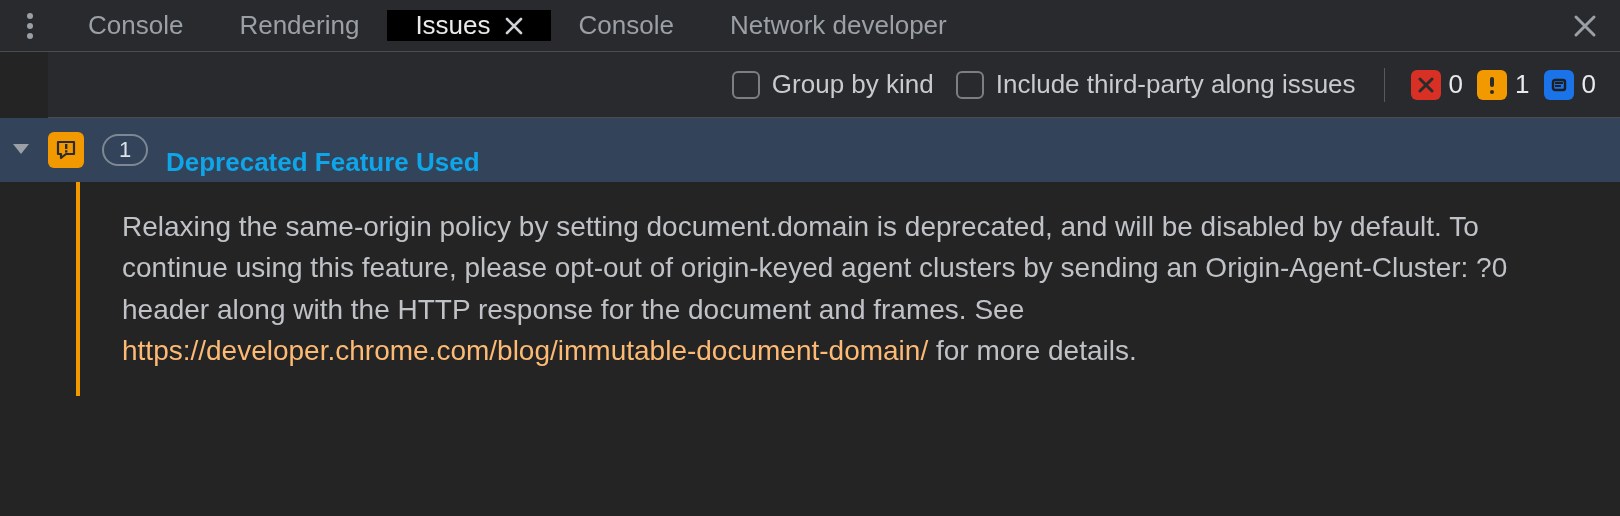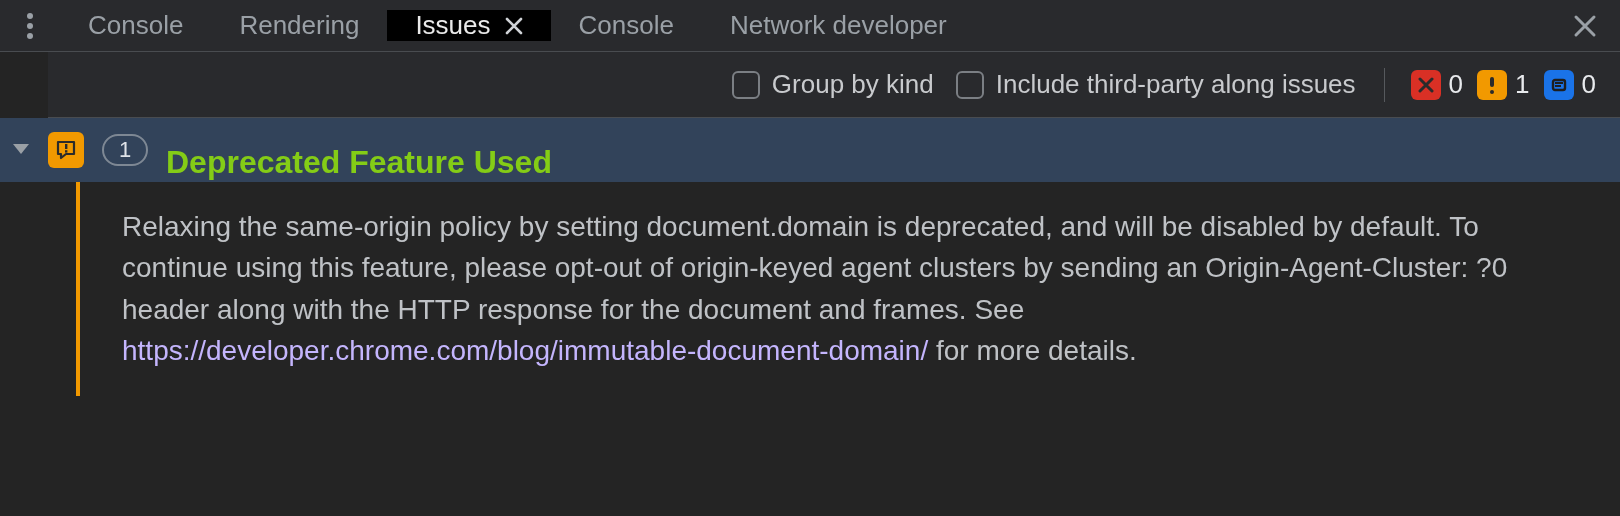--- a/index.html
+++ b/index.html
@@ -129,23 +129,23 @@
     border: 2px solid #7e8894;
     border-radius: 16px;
     display: inline-flex;
     align-items: center;
     justify-content: center;
     color: #dfe3e8;
     font-size: 22px;
     padding: 0 10px;
   }
   .issue-title {
-    color: #84cc16;
+    color: #0ea5e9;
     font-weight: 600;
-    font-size: 32px;
+    font-size: 26px;
     margin-top: 24px;
   }
 
   
   .issue-body-wrap {
     display: flex;
     align-items: stretch;
   }
   .gutter {
     width: 80px;
@@ -160,21 +160,21 @@
     width: 4px;
     background: #f29900;
   }
   .issue-body {
     padding: 24px 40px 24px 42px;
     color: #bfc2c6;
     font-size: 28px;
     line-height: 1.48;
   }
   .link {
-    color: #c4b5fd;
+    color: #fdba74;
   }
 </style>
 </head>
 <body>
 
 <div class="tab-bar">
   <div class="more-btn">
     <svg width="6" height="26" viewBox="0 0 6 26">
         <circle cx="3" cy="3" r="3" fill="#9aa0a6"></circle>
         <circle cx="3" cy="13" r="3" fill="#9aa0a6"></circle>

